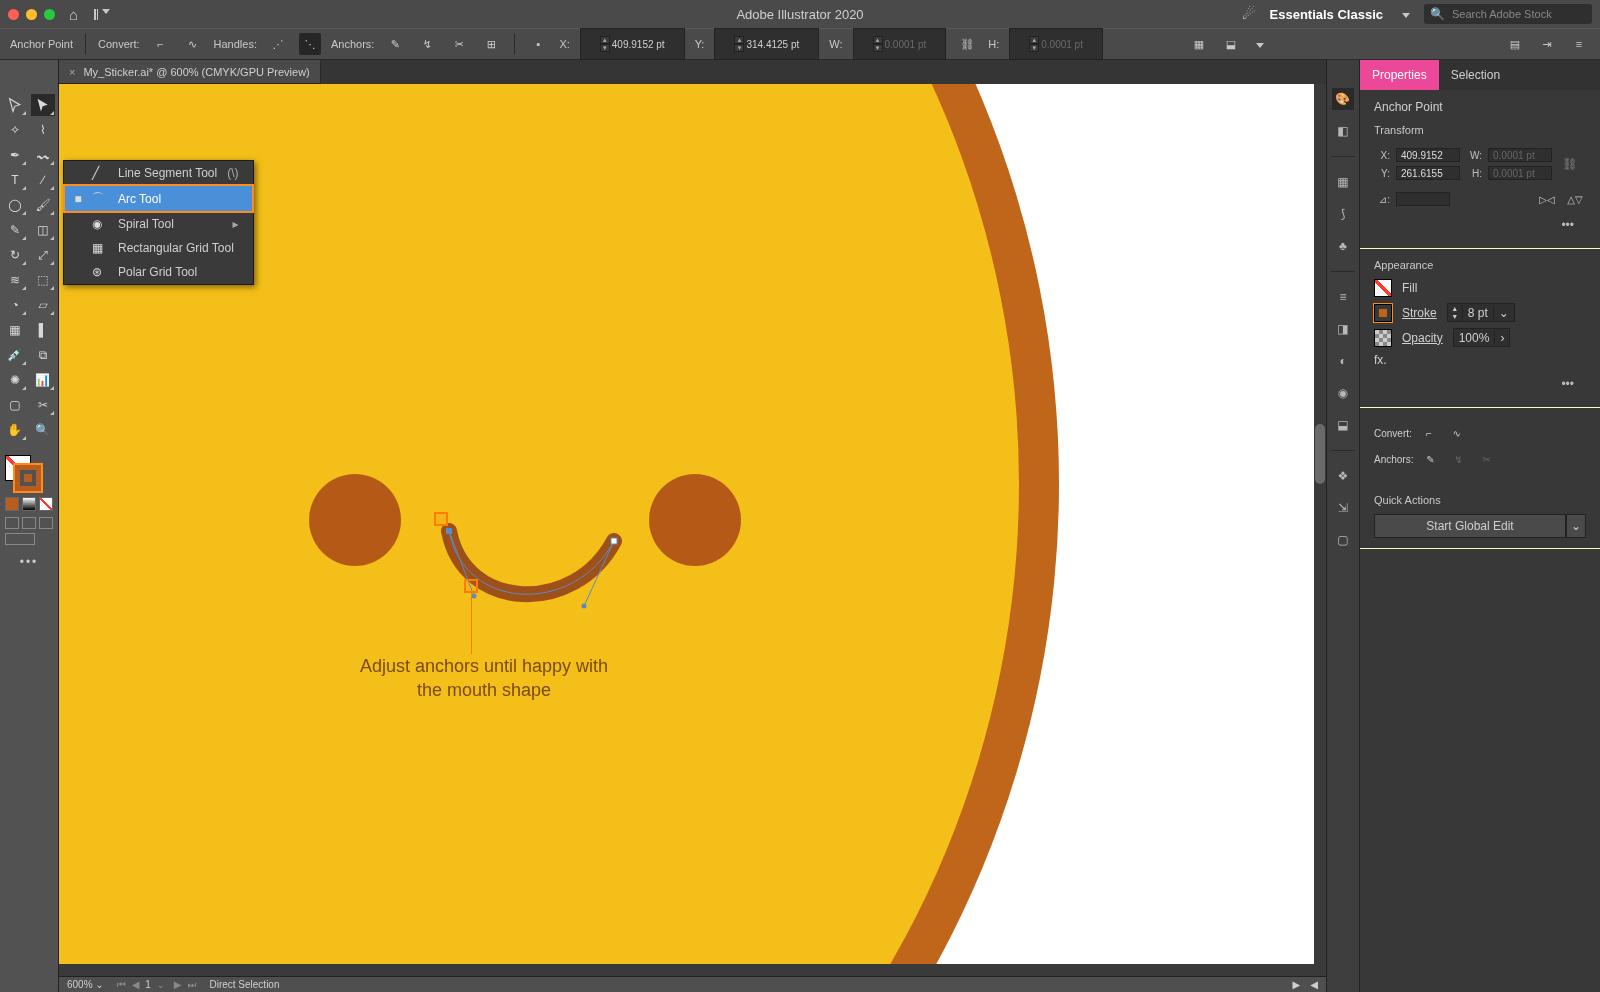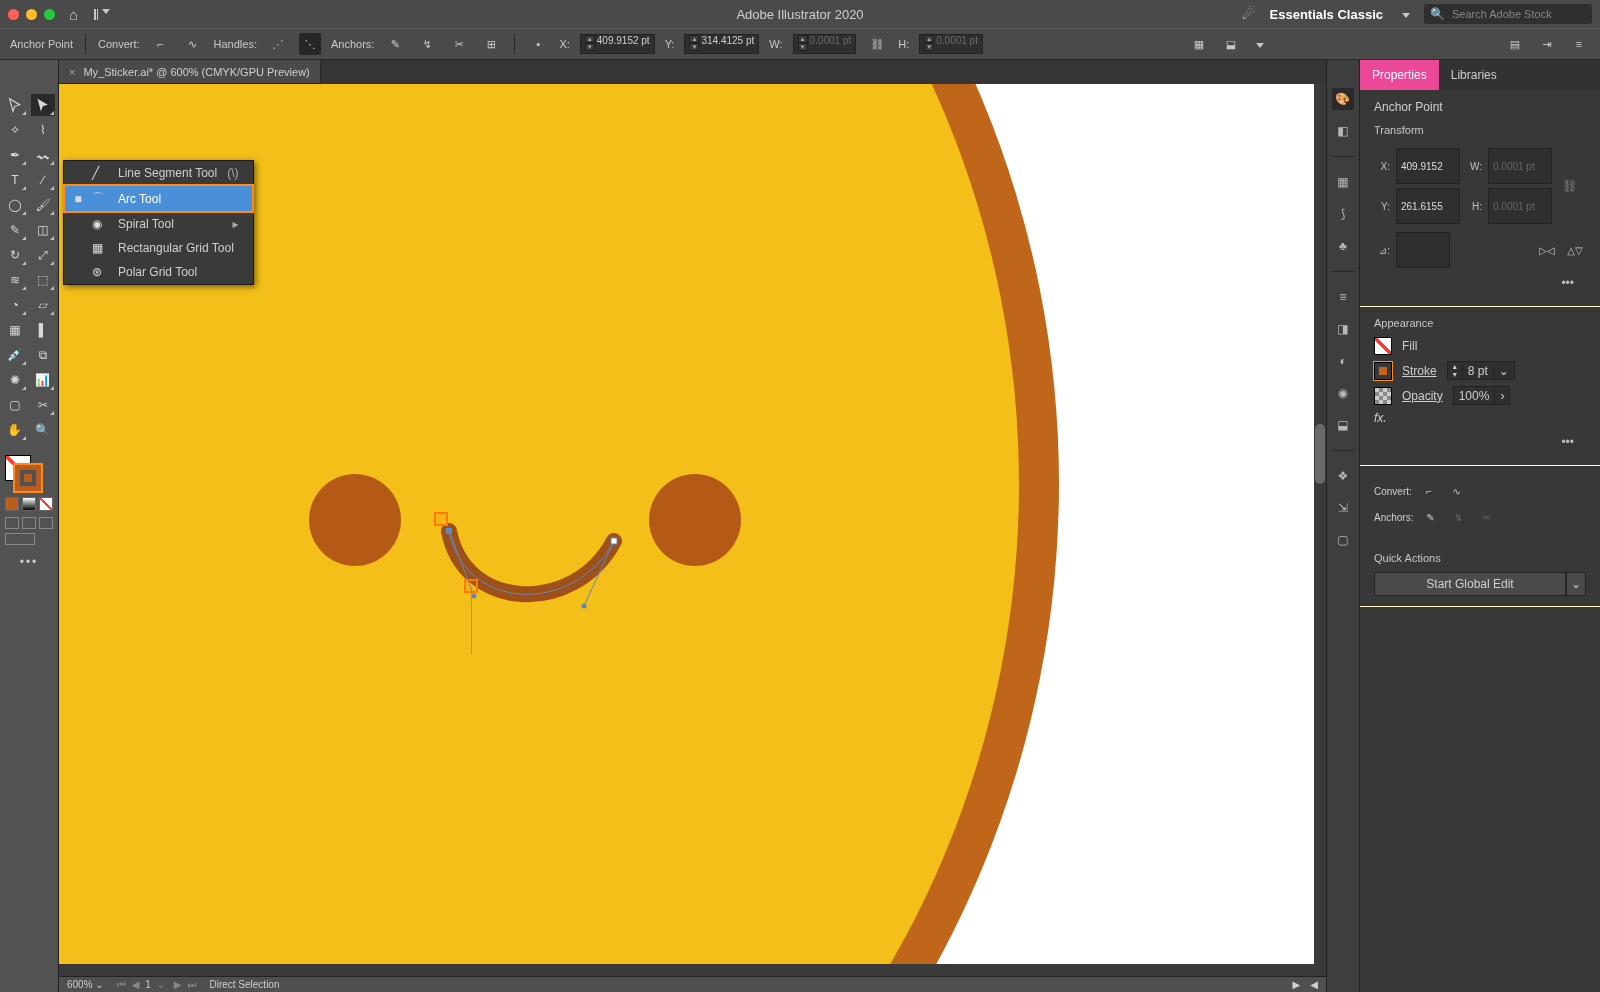--- a/index.html
+++ b/index.html
@@ -31,21 +31,21 @@
   .stock-search{background:#2f2f2f;border-radius:3px;height:20px;width:168px;display:flex;align-items:center;padding:0 6px;gap:5px;color:#888}
   .stock-search input{background:none;border:none;outline:none;color:#cfcfcf;font-size:11px;flex:1}
   .stock-search input::placeholder{color:#888}
 
   
   .ctrlbar{height:32px;background:#4a4a4a;border-top:1px solid #5a5a5a;border-bottom:1px solid #2a2a2a;display:flex;align-items:center;padding:0 10px;gap:10px;font-size:11px}
   .ctrlbar .lbl{color:#c8c8c8}
   .ctrlbar .sep{width:1px;height:20px;background:#2a2a2a;margin:0 2px}
   .ibtn{width:22px;height:22px;display:inline-flex;align-items:center;justify-content:center;color:#c8c8c8;border-radius:2px}
   .ibtn.active{background:#262626}
-  .numfield{background:#2f2f2f;border:1px solid #222;height:20px;display:inline-flex;font-size:10px;color:#cfcfcf;padding:0 4px}
+  .numfield{background:#2f2f2f;border:1px solid #222;height:32px;display:inline-flex;align-items:center;font-size:10px;color:#cfcfcf;padding:0 19px}
   .numfield.dis{color:#6a6a6a}
   .step{display:inline-flex;flex-direction:column;margin-right:2px}
   .step i{width:10px;height:8px;background:#3a3a3a;border:1px solid #222;font-size:7px;line-height:6px;text-align:center;font-style:normal;color:#aaa}
 
   
   .tabstrip{height:24px;background:#383838;display:flex;align-items:stretch;margin-left:59px;margin-right:274px;border-bottom:1px solid #222}
   .dtab{background:#4a4a4a;padding:0 10px;display:flex;align-items:center;gap:8px;font-size:11px;border-right:1px solid #2a2a2a}
   .dtab .x{color:#aaa}
 
   
@@ -106,21 +106,21 @@
 
   
   .ppanel{width:241px;background:#383838;border-left:1px solid #222;display:flex;flex-direction:column;margin-top:0}
   .ptabs{height:30px;display:flex;align-items:center;background:#323232}
   .ptab{padding:0 12px;height:100%;display:flex;align-items:center;font-size:12px}
   .ptab.active{background:#ec4899;color:#fff}
   .psection{padding:10px 14px;border-bottom:1px solid #fef9c3}
   .psection h4{margin:0 0 8px 0;font-size:11px;font-weight:400;color:#c8c8c8}
   .trow{display:flex;align-items:center;gap:6px;margin:4px 0;font-size:10px}
   .trow .k{width:16px;text-align:right;color:#c0c0c0}
-  .tfield{background:#2f2f2f;border:1px solid #222;height:36px;width:64px;padding:0 4px;color:#ddd;display:flex;align-items:center}
+  .tfield{background:#2f2f2f;border:1px solid #222;height:14px;width:64px;padding:0 4px;color:#ddd;display:flex;align-items:center}
   .tfield.dis{color:#666}
   .more{text-align:right;padding:4px 12px 6px 0;color:#bbb}
   .swline{display:flex;align-items:center;gap:10px;margin:6px 0}
   .swsmall{width:18px;height:18px;border:1px solid #000;display:inline-block}
   .sw-none{background:#fff;position:relative}.sw-none::before{content:"";position:absolute;inset:0;background:linear-gradient(to top right,transparent 42%,#ff3b30 42%,#ff3b30 58%,transparent 58%)}
   .sw-strk{background:#c0661b;box-shadow:inset 0 0 0 4px #383838;outline:1px solid #ff8c1a}
   .sw-op{background:repeating-conic-gradient(#888 0 25%,#ccc 0 50%) 0 0/8px 8px}
   .stepfield{display:flex;align-items:center;background:#2f2f2f;border:1px solid #222;height:19px}
   .stepfield span{padding:0 5px}
   .btn-wide{background:#4a4a4a;border:1px solid #222;height:24px;display:flex;align-items:center;justify-content:center;flex:1}
@@ -338,20 +338,21 @@
           <line x1="180" y1="25" x2="150" y2="90" stroke="#5b8bc4" stroke-width="1"></line>
           <rect x="12" y="12" width="6" height="6" fill="#5b8bc4"></rect>
           <rect x="177" y="22" width="6" height="6" fill="#fff" stroke="#5b8bc4"></rect>
           <circle cx="40" cy="80" r="2.5" fill="#5b8bc4"></circle>
           <circle cx="150" cy="90" r="2.5" fill="#5b8bc4"></circle>
         </svg>
       </div>
       <span class="handle-sq hsq1"></span>
       <span class="handle-sq hsq2"></span>
       <span class="handle-ln"></span>
+      <div class="anno">Adjust anchors until happy with the mouth shape</div>
     </div>
   </div>
 
   <div class="pstrip">
     <div class="picon active">🎨</div>
     <div class="picon">◧</div>
     <hr>
     <div class="picon">▦</div>
     <div class="picon">⟆</div>
     <div class="picon">♣</div>
@@ -363,21 +364,21 @@
     <div class="picon">⬓</div>
     <hr>
     <div class="picon">❖</div>
     <div class="picon">⇲</div>
     <div class="picon">▢</div>
   </div>
 
   <div class="ppanel">
     <div class="ptabs">
       <div class="ptab active">Properties</div>
-      <div class="ptab">Libraries</div>
+      <div class="ptab">Selection</div>
     </div>
     <div class="psection" style="border-bottom:none;padding-bottom:0">
       <div>Anchor Point</div>
     </div>
     <div class="psection">
       <h4>Transform</h4>
       <div style="display:flex;gap:10px;align-items:center">
         <div>
           <div class="trow">
               <span class="k">X:</span>
@@ -428,21 +429,21 @@
       </div>
       <div class="swline">
         <span class="swsmall sw-op"></span>
         <span style="text-decoration:underline">Opacity</span>
         <span class="stepfield">
             <span>100%</span>
             <span style="border-left:1px solid #222">›</span>
           </span>
       </div>
       <div class="swline">
-          <span style="font-style:italic">fx.</span>
+          <span style="">fx.</span>
         </div>
       <div class="more">•••</div>
     </div>
     <div class="psection" style="border-bottom:none">
       <div class="trow">
           <span>Convert:</span>
         <span class="ibtn">⌐</span>
         <span class="ibtn">∿</span>
       </div>
       <div class="trow">

